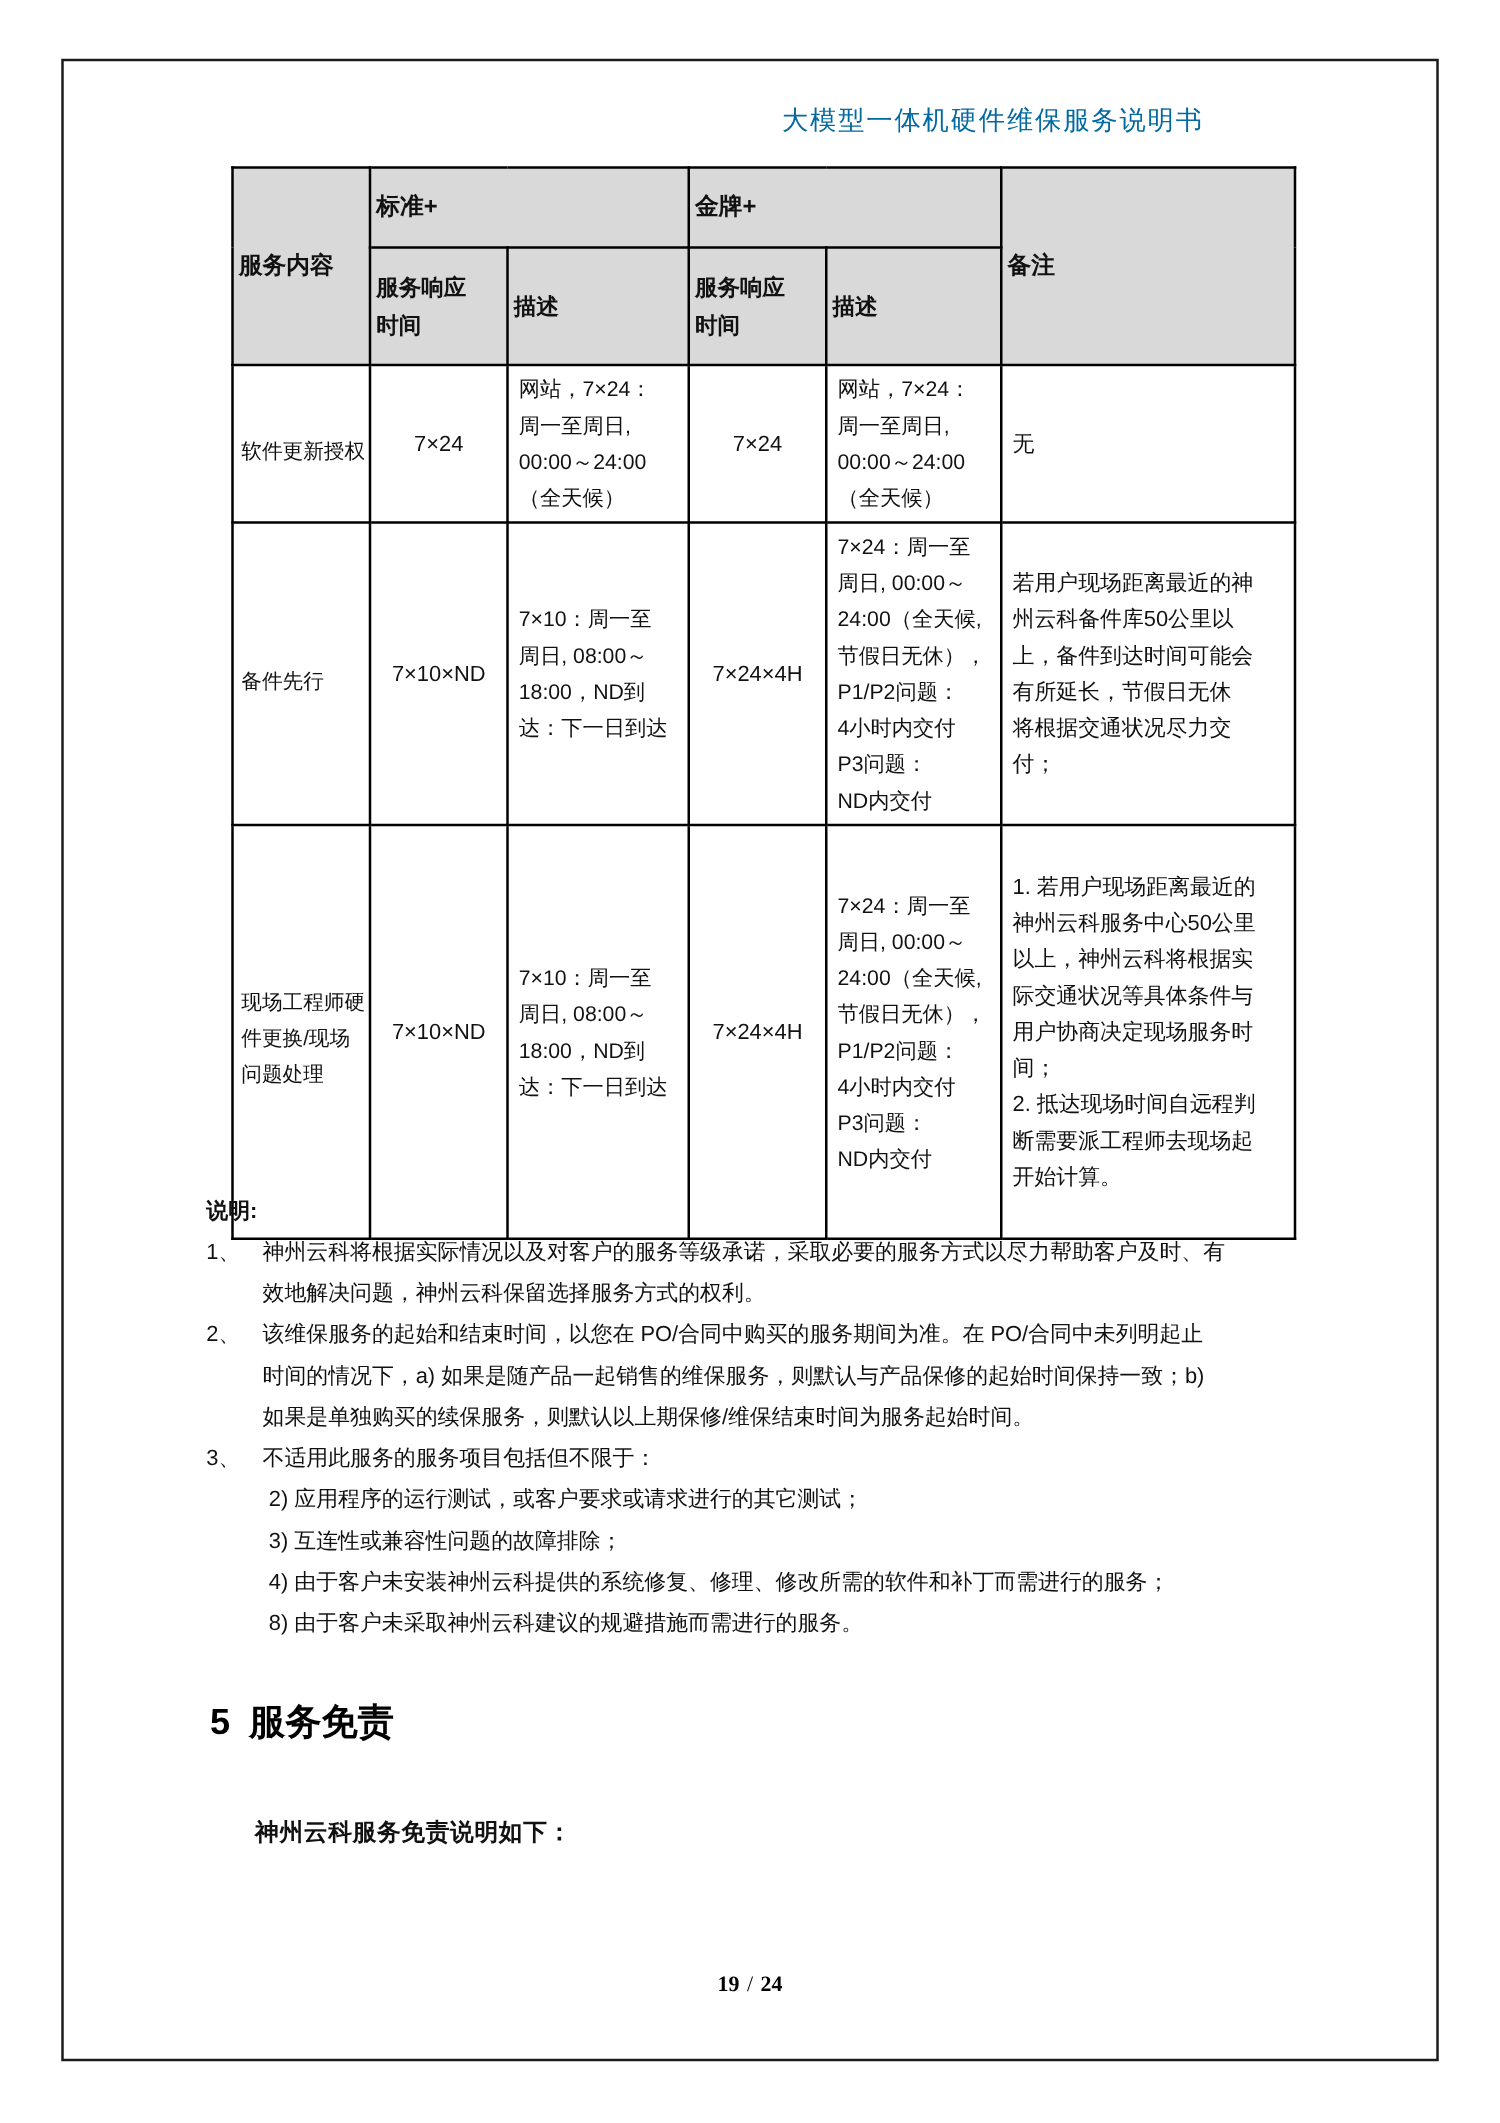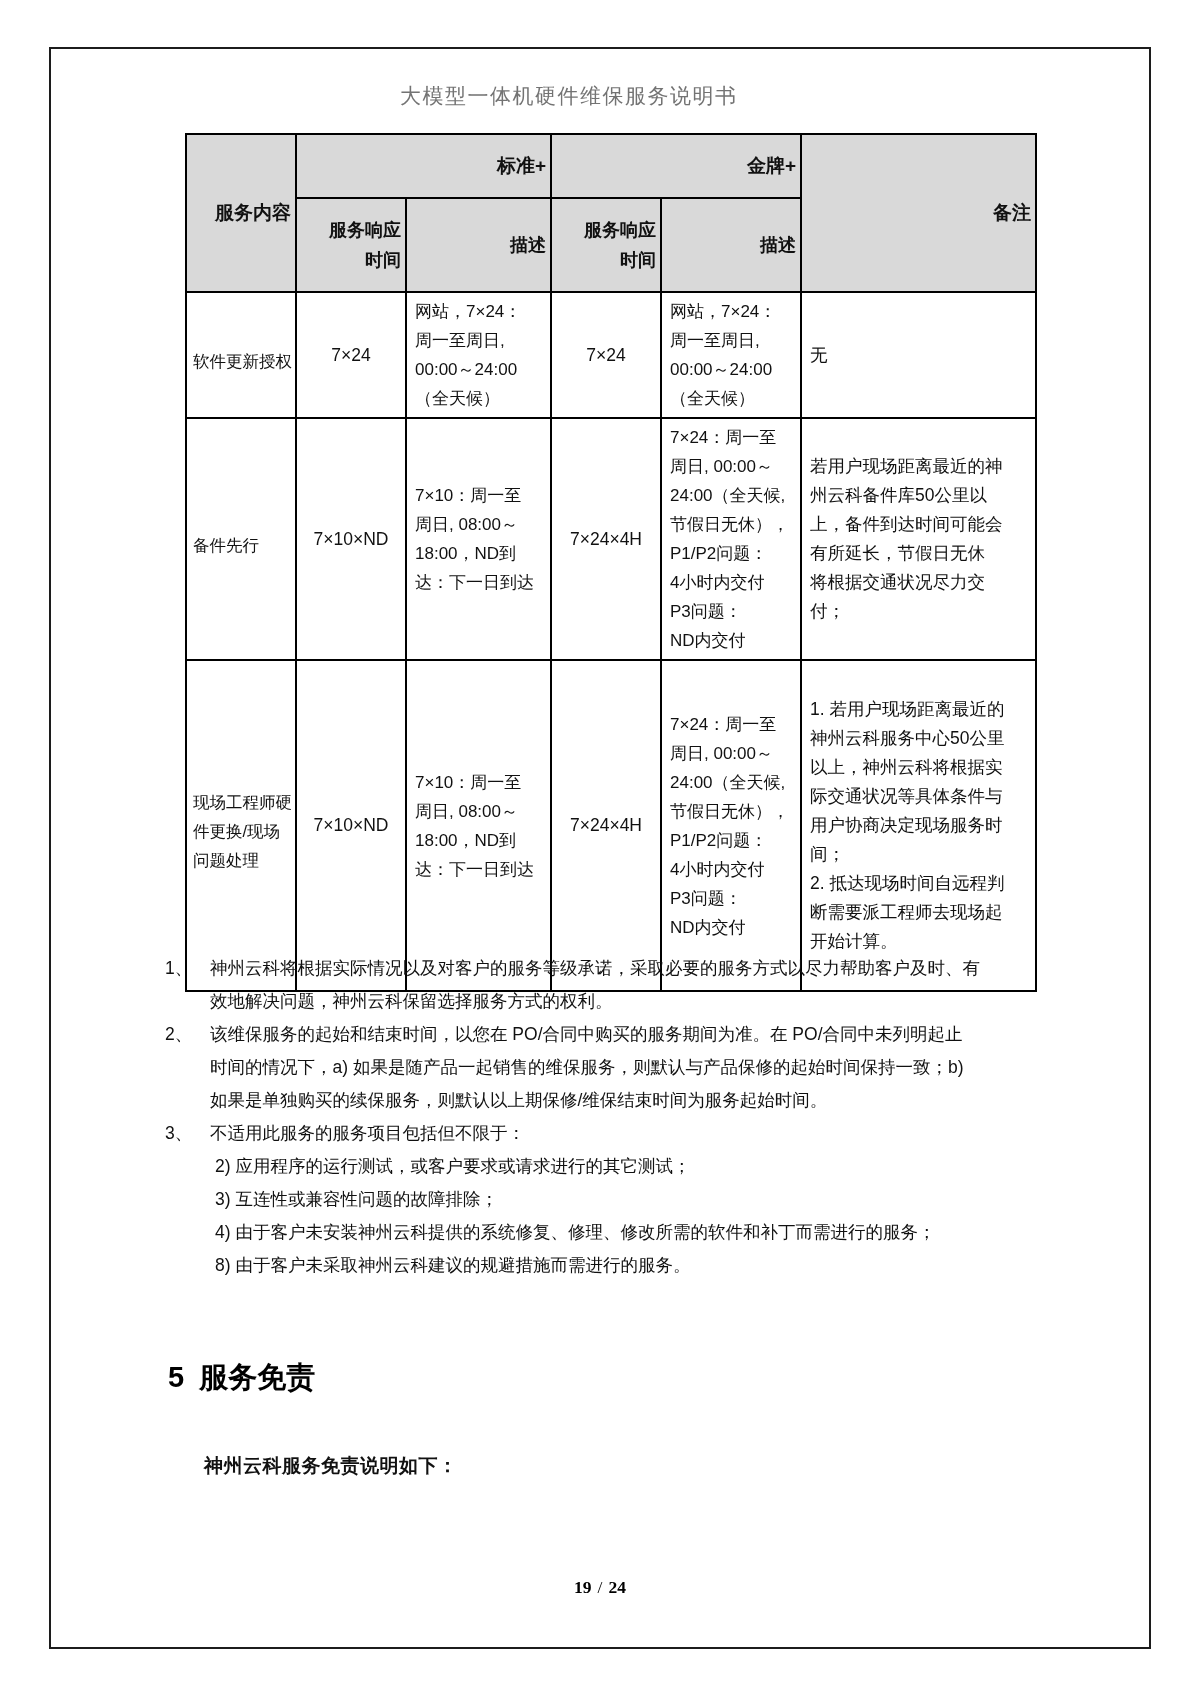--- a/index.html
+++ b/index.html
@@ -9,38 +9,38 @@
     font-family:"Liberation Sans","DejaVu Sans",sans-serif;
     color:#111;
     overflow:hidden;
   }
   .page-frame{
     position:absolute;left:49px;top:47px;width:1102px;height:1602px;
     border:2px solid #1c1c1c;box-sizing:border-box;background:#fff;
   }
   .doc-title{
     position:absolute;top:82px;left:400px;width:563px;
-    text-align:left;
+    text-align:right;
     font-family:"Liberation Serif","DejaVu Serif",serif;
-    font-size:21px;letter-spacing:1.5px;color:#737373;
+    font-size:21px;letter-spacing:1.5px;color:#0369a1;
   }
   
   table.service-table{
     position:absolute;left:185px;top:133px;width:850px;
     border-collapse:collapse;table-layout:fixed;
   }
   .service-table th,.service-table td{
     border:2px solid #000;
     white-space:pre-line;
     vertical-align:middle;
     box-sizing:border-box;
   }
   .service-table th{
     background:var(--header-bg,#d9d9d9);
-    font-weight:bold;text-align:right;
+    font-weight:bold;text-align:left;
     font-size:18px;line-height:30px;padding:16px 4px;
   }
   .service-table tr.group-row{height:45px;}
   .service-table tr.group-row th{font-size:19px;}
   .service-table tr.sub-row{height:65px;}
   .service-table td{
     font-size:17.5px;line-height:29px;padding:4px 8px;text-align:left;
   }
   .service-table td.c-service{font-size:16.5px;padding:16px 2px 4px 6px;}
   .service-table td.c-time{text-align:center;padding:20px 2px;}
@@ -174,20 +174,21 @@
 用户协商决定现场服务时
 间；
 2. 抵达现场时间自远程判
 断需要派工程师去现场起
 开始计算。</td>
     </tr>
   </tbody>
 </table>
 
 <div class="notes">
+  <div class="note-title">说明:</div>
   <div class="note-item">
     <span class="num">1、</span>
     <span class="note-text">神州云科将根据实际情况以及对客户的服务等级承诺，采取必要的服务方式以尽力帮助客户及时、有
 效地解决问题，神州云科保留选择服务方式的权利。</span>
   </div>
   <div class="note-item">
     <span class="num">2、</span>
     <span class="note-text">该维保服务的起始和结束时间，以您在 PO/合同中购买的服务期间为准。在 PO/合同中未列明起止
 时间的情况下，a) 如果是随产品一起销售的维保服务，则默认与产品保修的起始时间保持一致；b)
 如果是单独购买的续保服务，则默认以上期保修/维保结束时间为服务起始时间。</span>

